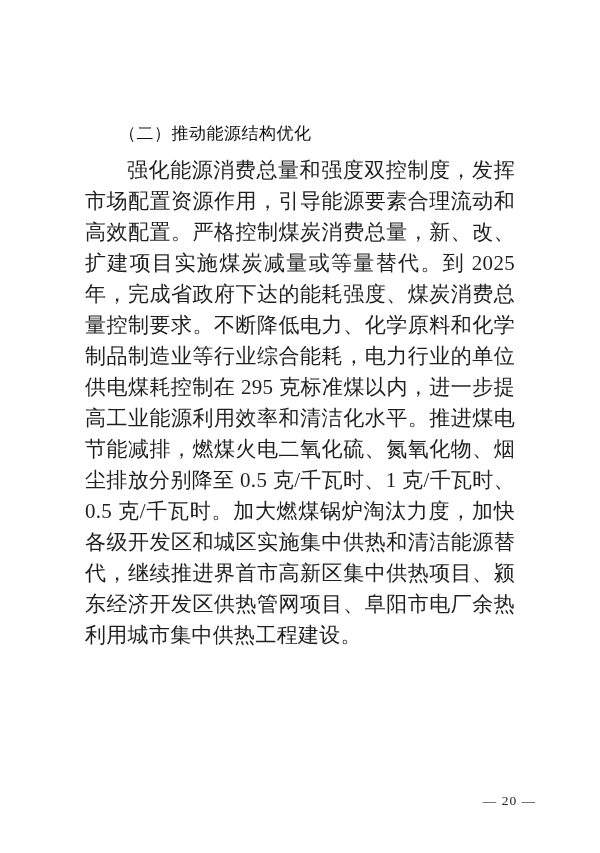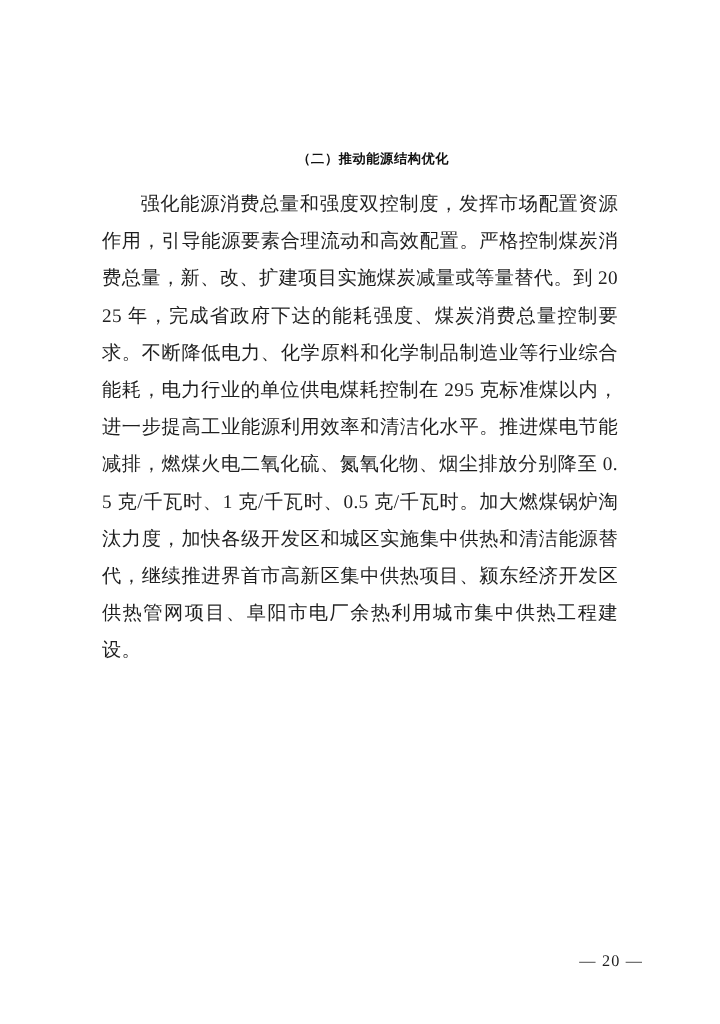--- a/index.html
+++ b/index.html
@@ -14,31 +14,30 @@
     margin: 0 auto;
     background: #ffffff;
     box-sizing: border-box;
     padding: 118px 85px 0 85px;
     font-family: "Liberation Serif", "DejaVu Serif", serif;
     color: #1f1f1f;
     overflow: hidden;
   }
   .heading {
     margin: 0;
-    font-size: 11px;
+    font-size: 17px;
     line-height: 31px;
-    font-weight: 700;
+    font-weight: 400;
     text-indent: 2em;
     letter-spacing: 0.5px;
     color: #111111;
-    text-align: center;
   }
   .body-text {
     margin: 6px 0 0 0;
-    font-size: 16px;
+    font-size: 21px;
     line-height: 31px;
     text-indent: 2em;
     text-align: justify;
     text-align-last: left;
     word-break: break-all;
     letter-spacing: 0.3px;
   }
   .body-text + .body-text {
     margin-top: 0;
   }

